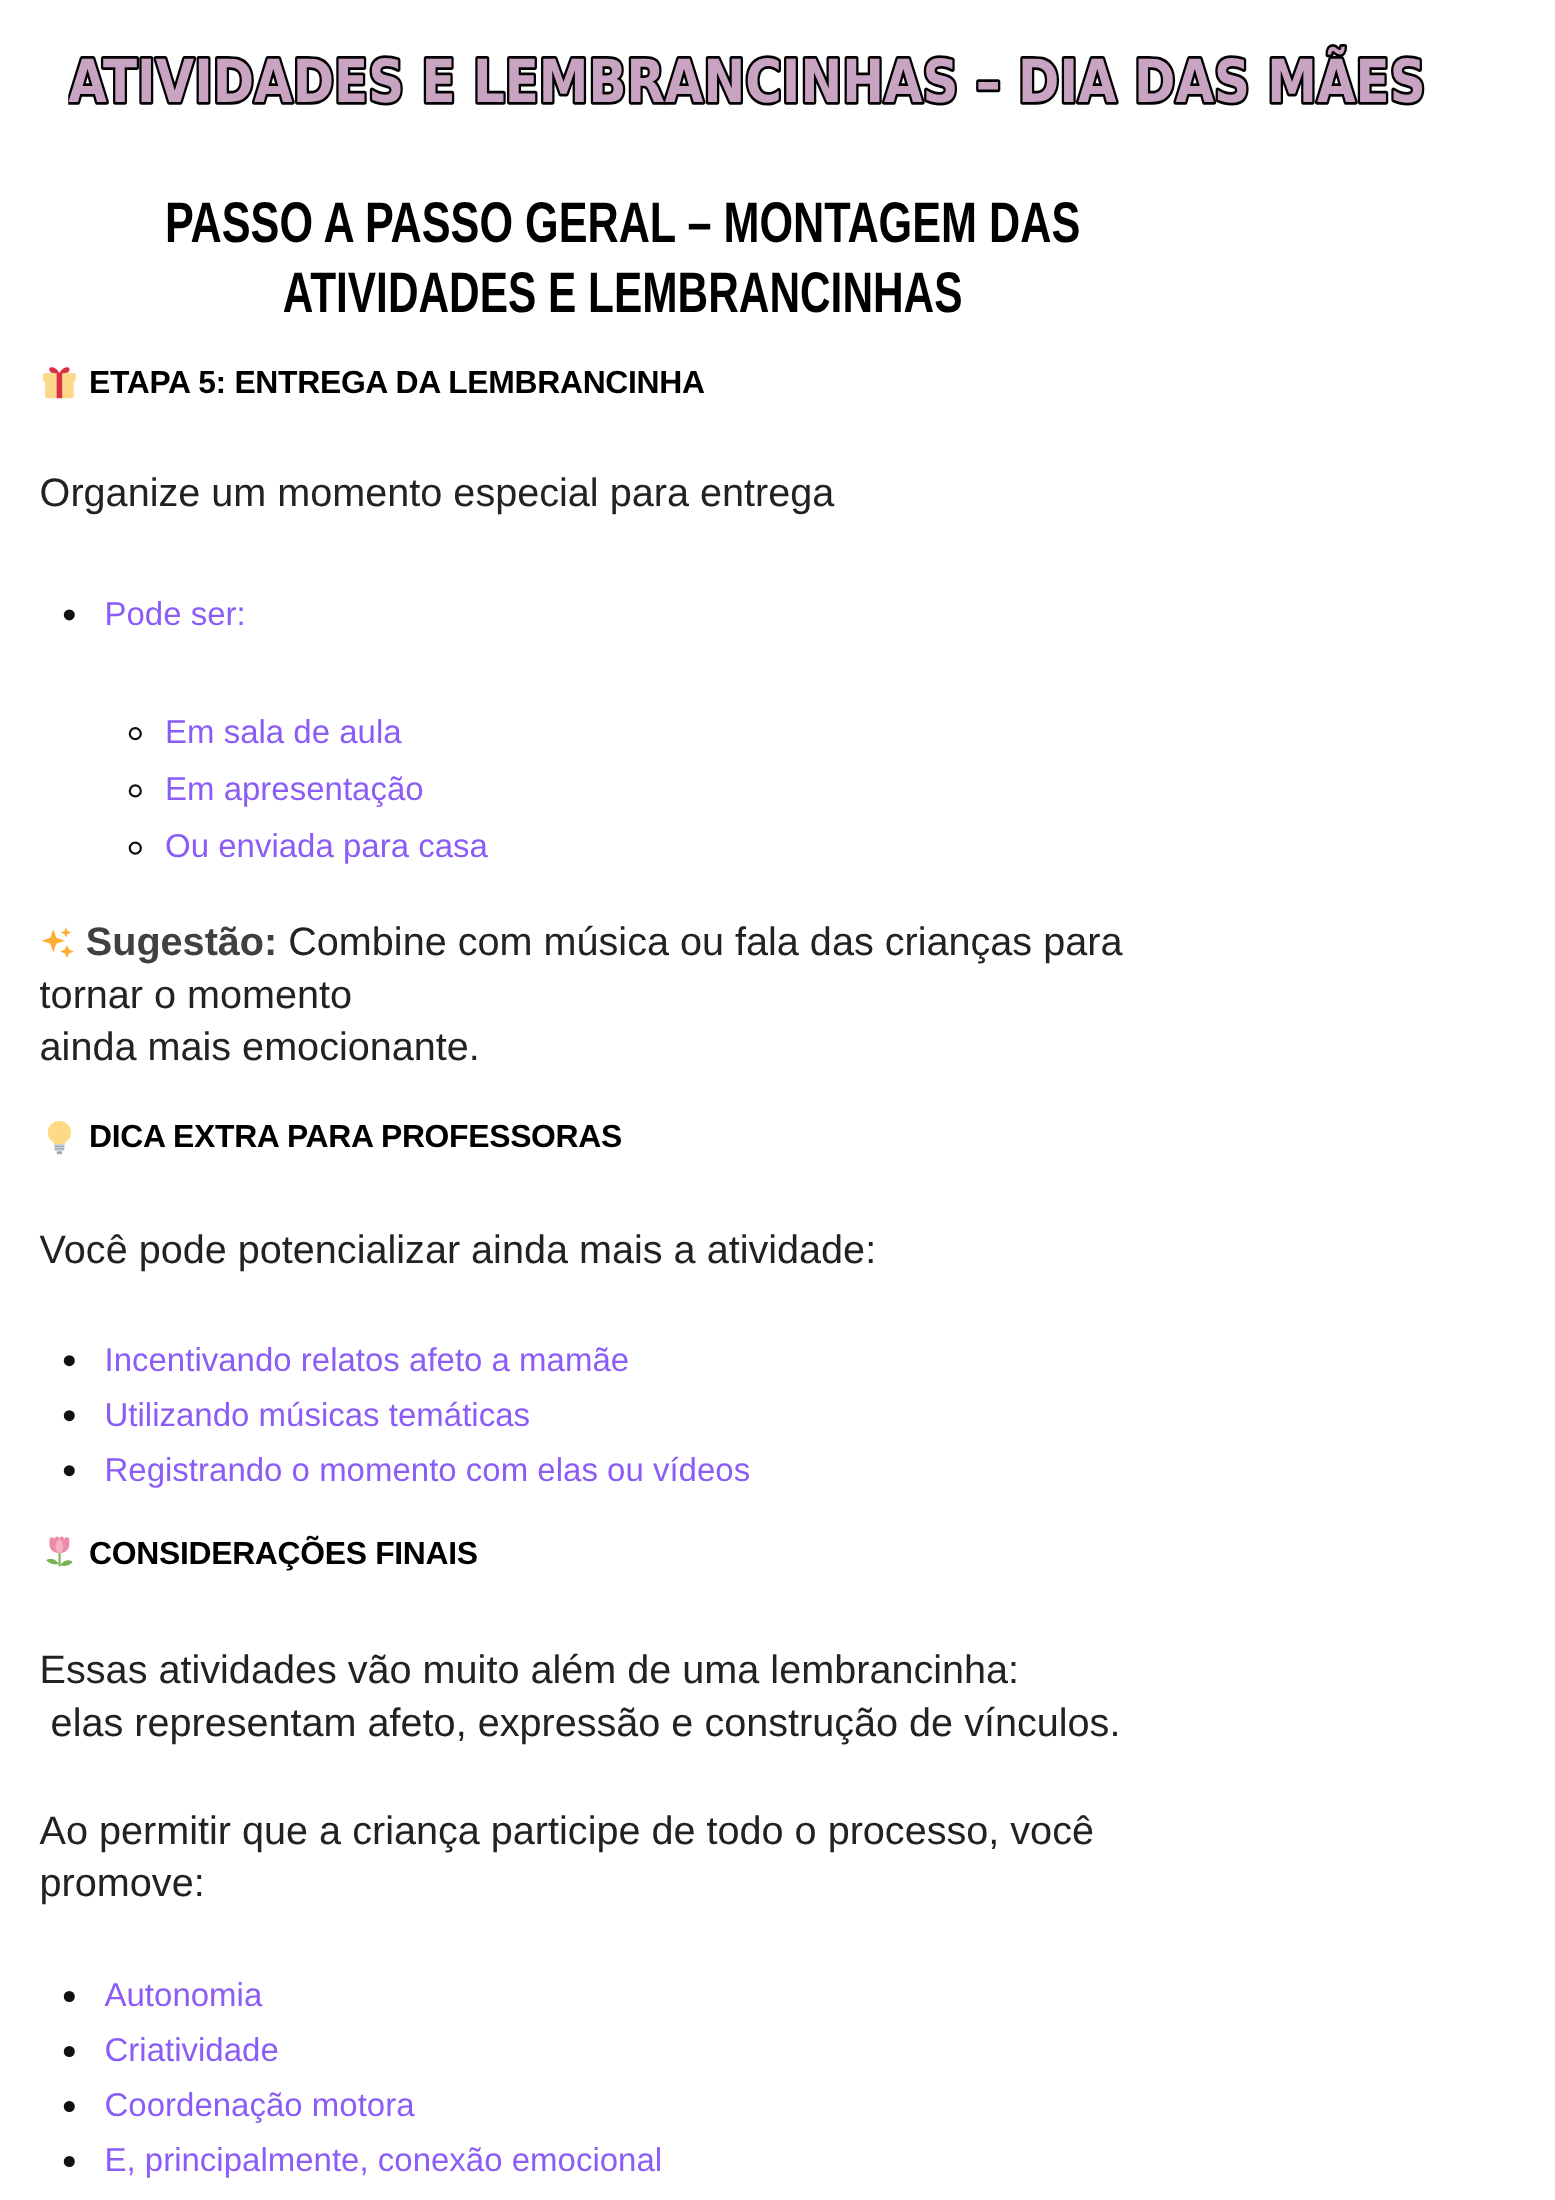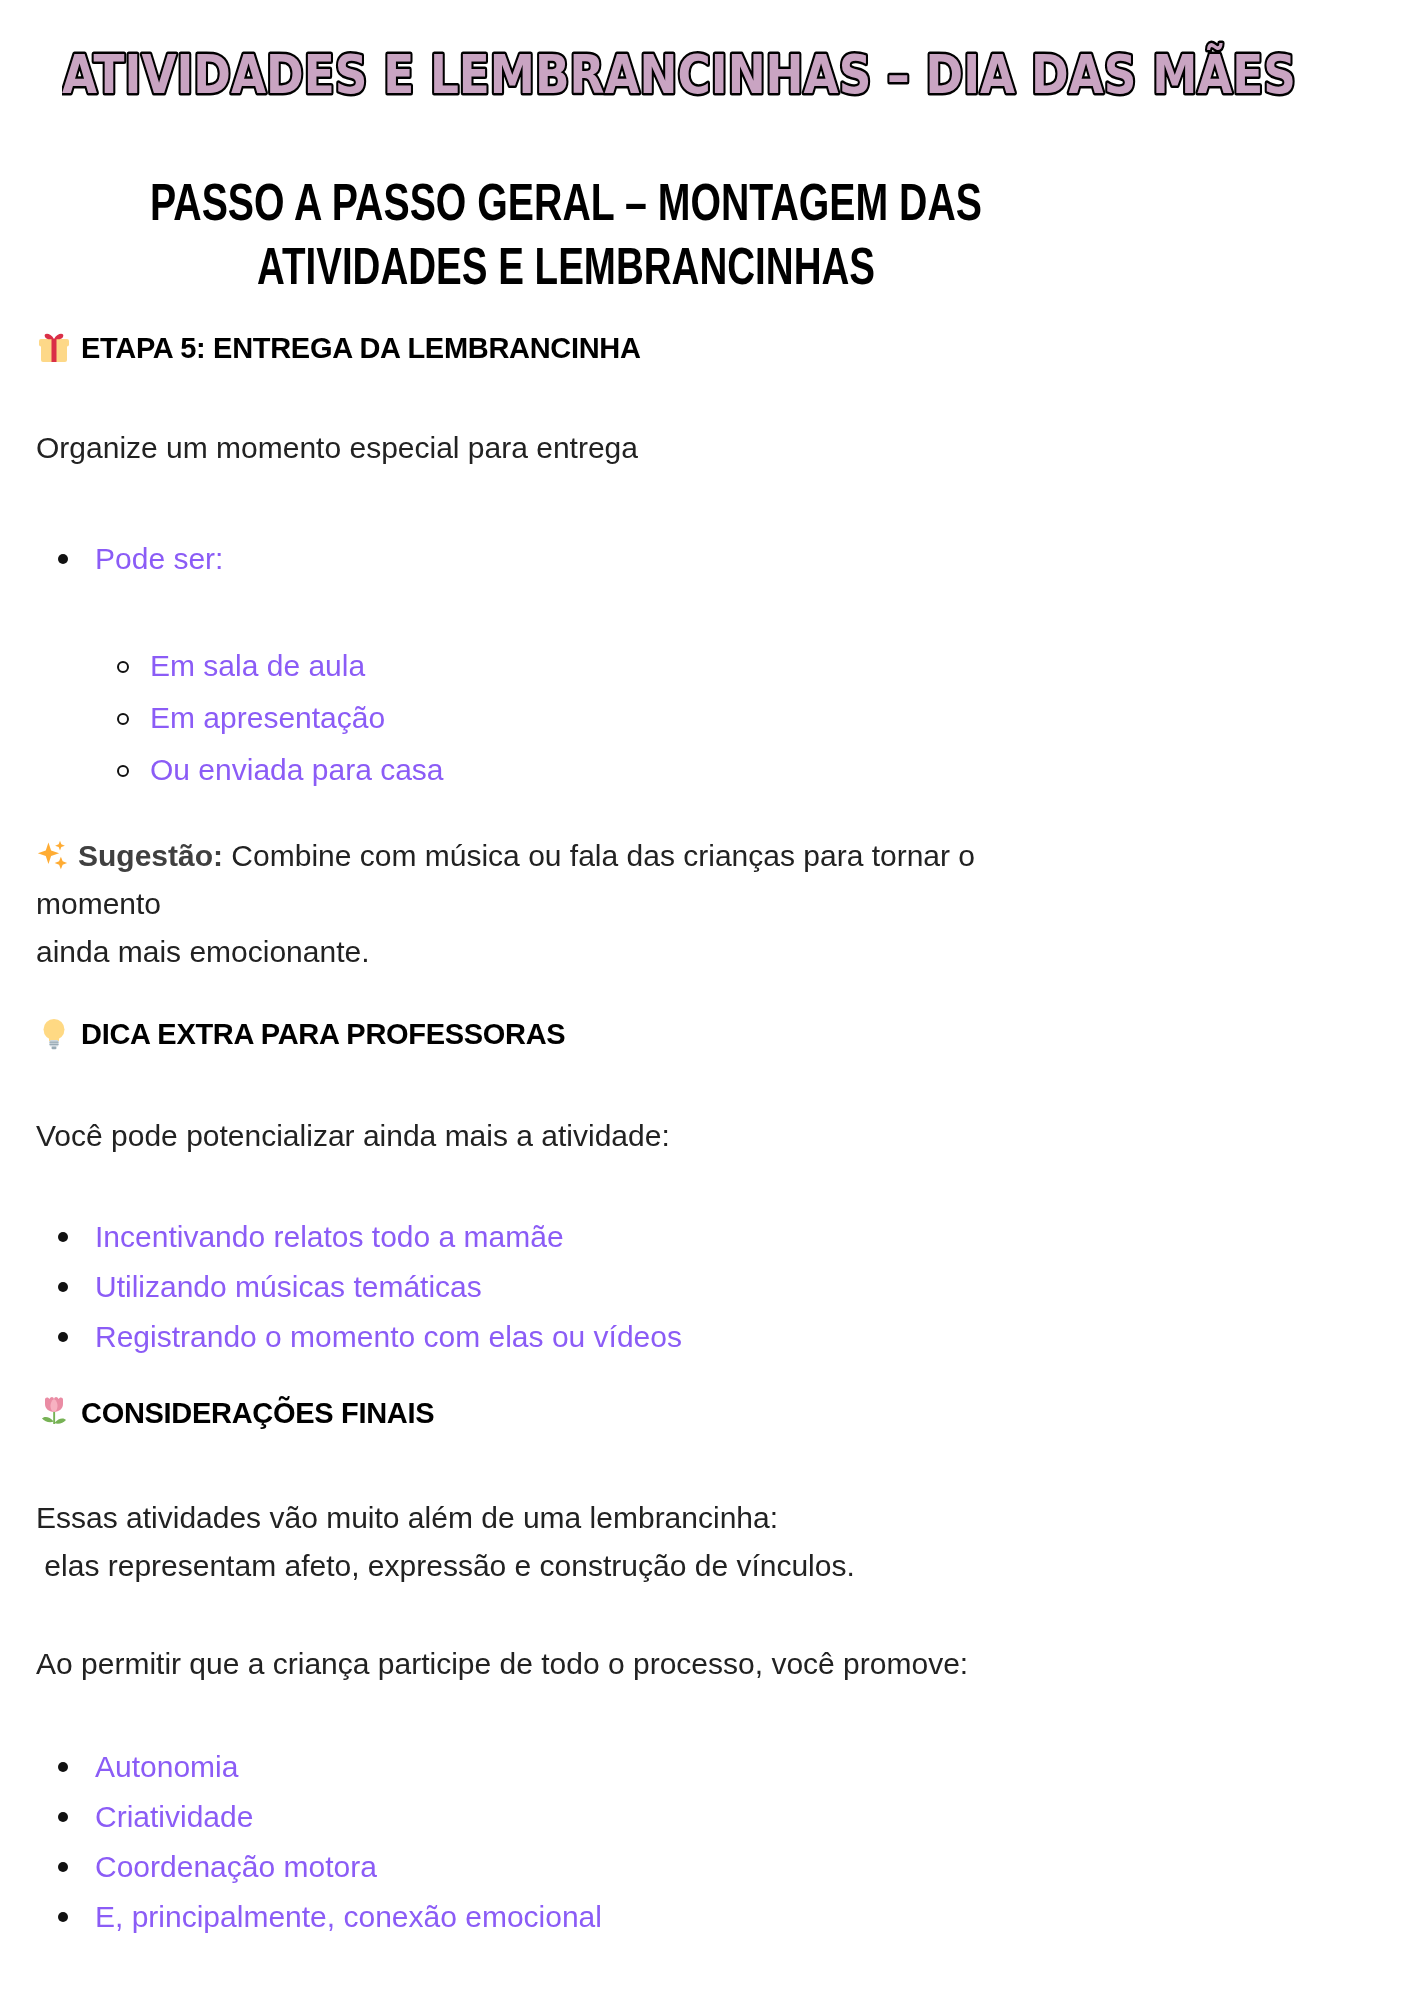--- a/index.html
+++ b/index.html
@@ -15,21 +15,21 @@
   .sec-heading {
     display: flex; align-items: center; gap: 9px;
     font-weight: bold; font-size: 29px; color: #000;
     letter-spacing: -0.3px;
   }
   .sec-heading .hicon { flex: 0 0 auto; }
   .h-etapa   { margin-top: 30px; }
   .h-dica    { margin-top: 40px; }
   .h-finais  { margin-top: 32px; align-items: flex-end; }
 
-  p.body-text { font-size: 30px; line-height: 48px; color: #222; }
+  p.body-text { font-size: 36px; line-height: 48px; color: #222; }
   .p-organize { margin-top: 58px; }
   .p-sugestao { margin-top: 36px; line-height: 54px; }
   .p-voce     { margin-top: 60px; }
   .p-essas    { margin-top: 64px; white-space: pre-wrap; }
   .p-ao       { margin-top: 50px; }
   .bold-inline { font-weight: bold; color: #404040; }
   .sparkle-inline { display: inline-block; vertical-align: -5px; margin-right: 10px; }
 
   ul.blist { list-style: none; }
   ul.blist li {
@@ -105,21 +105,21 @@
       <line x1="13.5" y1="26.2" x2="22.5" y2="26.2" stroke="#99AAB5" stroke-width="1.2"></line>
       <line x1="13.5" y1="28.4" x2="22.5" y2="28.4" stroke="#99AAB5" stroke-width="1.2"></line>
       <rect x="15.5" y="30.5" width="5" height="2.8" rx="1.2" fill="#99AAB5"></rect>
     </svg>
     <span>DICA EXTRA PARA PROFESSORAS</span>
   </div>
 
   <p class="body-text p-voce">Você pode potencializar ainda mais a atividade:</p>
 
   <ul class="blist lvl1 ul-dica">
-    <li>Incentivando relatos todo a mamãe</li>
+    <li>Incentivando relatos afeto a mamãe</li>
     <li>Utilizando músicas temáticas</li>
     <li>Registrando o momento com elas ou vídeos</li>
   </ul>
 
   <div class="sec-heading h-finais">
     <svg class="hicon" width="36" height="36" viewBox="0 0 36 36">
       <rect x="17.2" y="16.5" width="1.9" height="13.5" fill="#77B255"></rect>
       <path d="M17.7 27.5 C13 21.5 7.5 22.5 6 24.5 C8.8 28 14.2 29 17.7 27.5 Z" fill="#77B255"></path>
       <path d="M18.4 29 C23 23 28.5 24 30 26 C27.2 29.5 21.8 30.5 18.4 29 Z" fill="#77B255"></path>
       <path d="M9 5.5 C9 2.8 12.5 2.8 13.5 5 C14.5 2.2 17.5 2.2 18 5 C18.5 2.2 21.5 2.2 22.5 5 C23.5 2.8 27 2.8 27 5.5 L27 10 C27 14.8 23.2 17.8 18 17.8 C12.8 17.8 9 14.8 9 10 Z" fill="#EA8CA4"></path>

